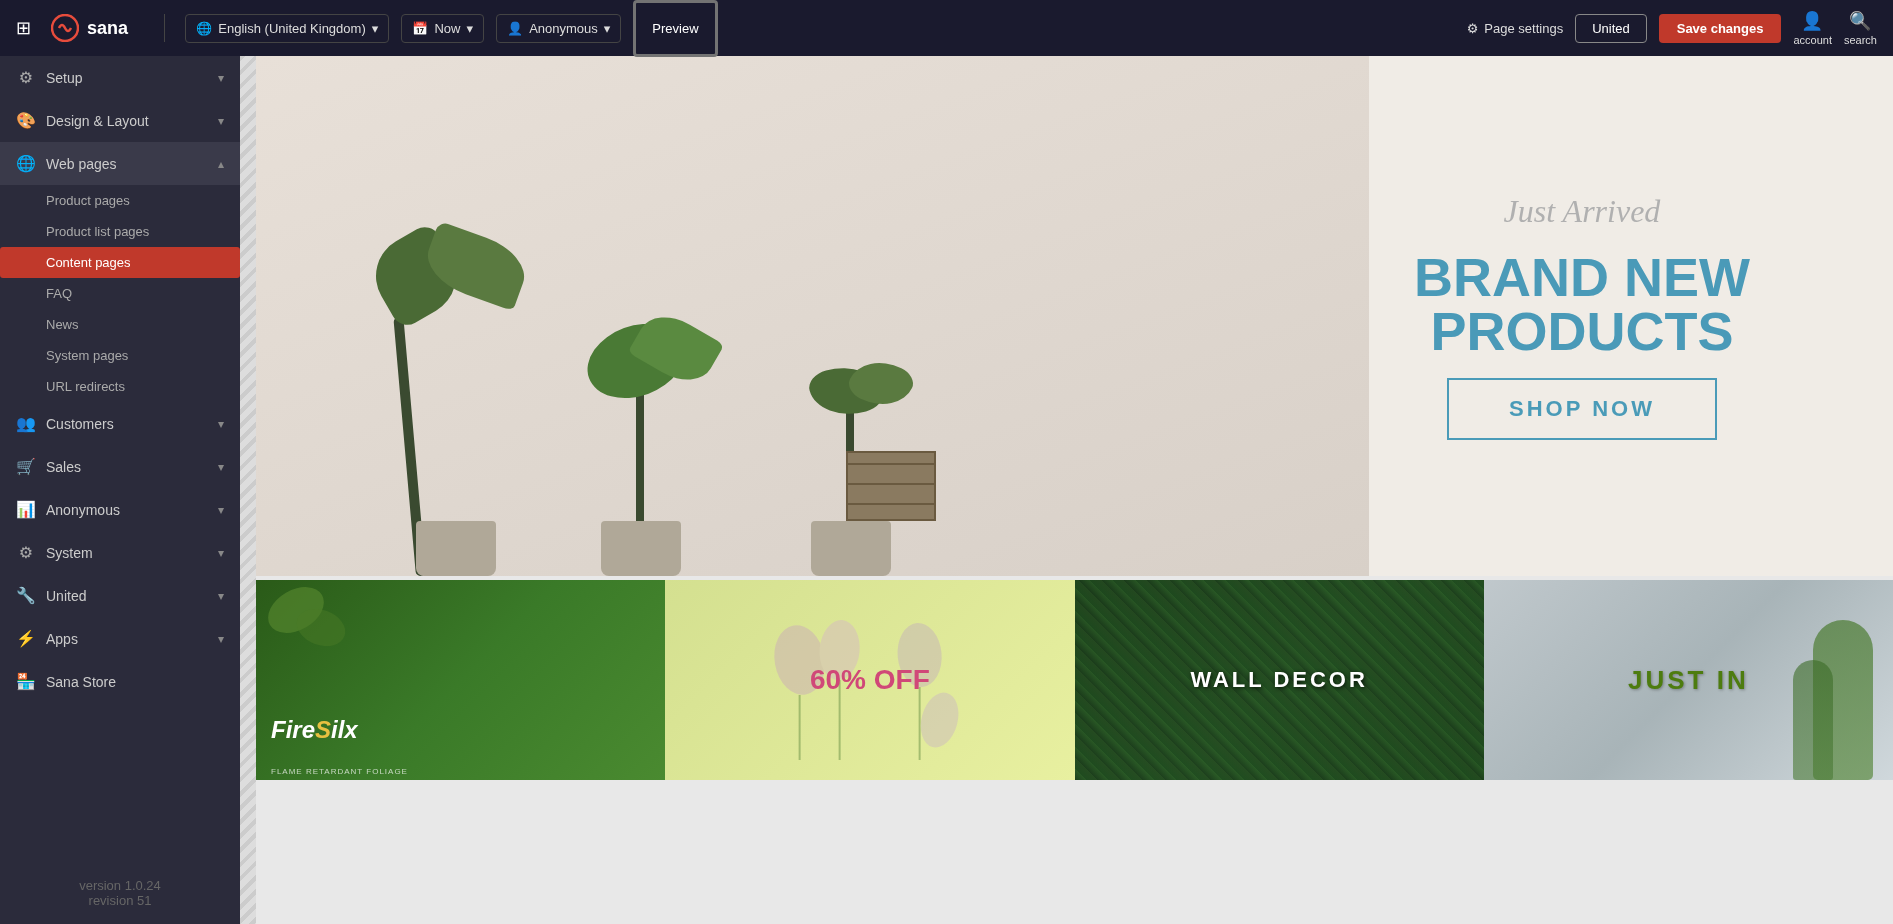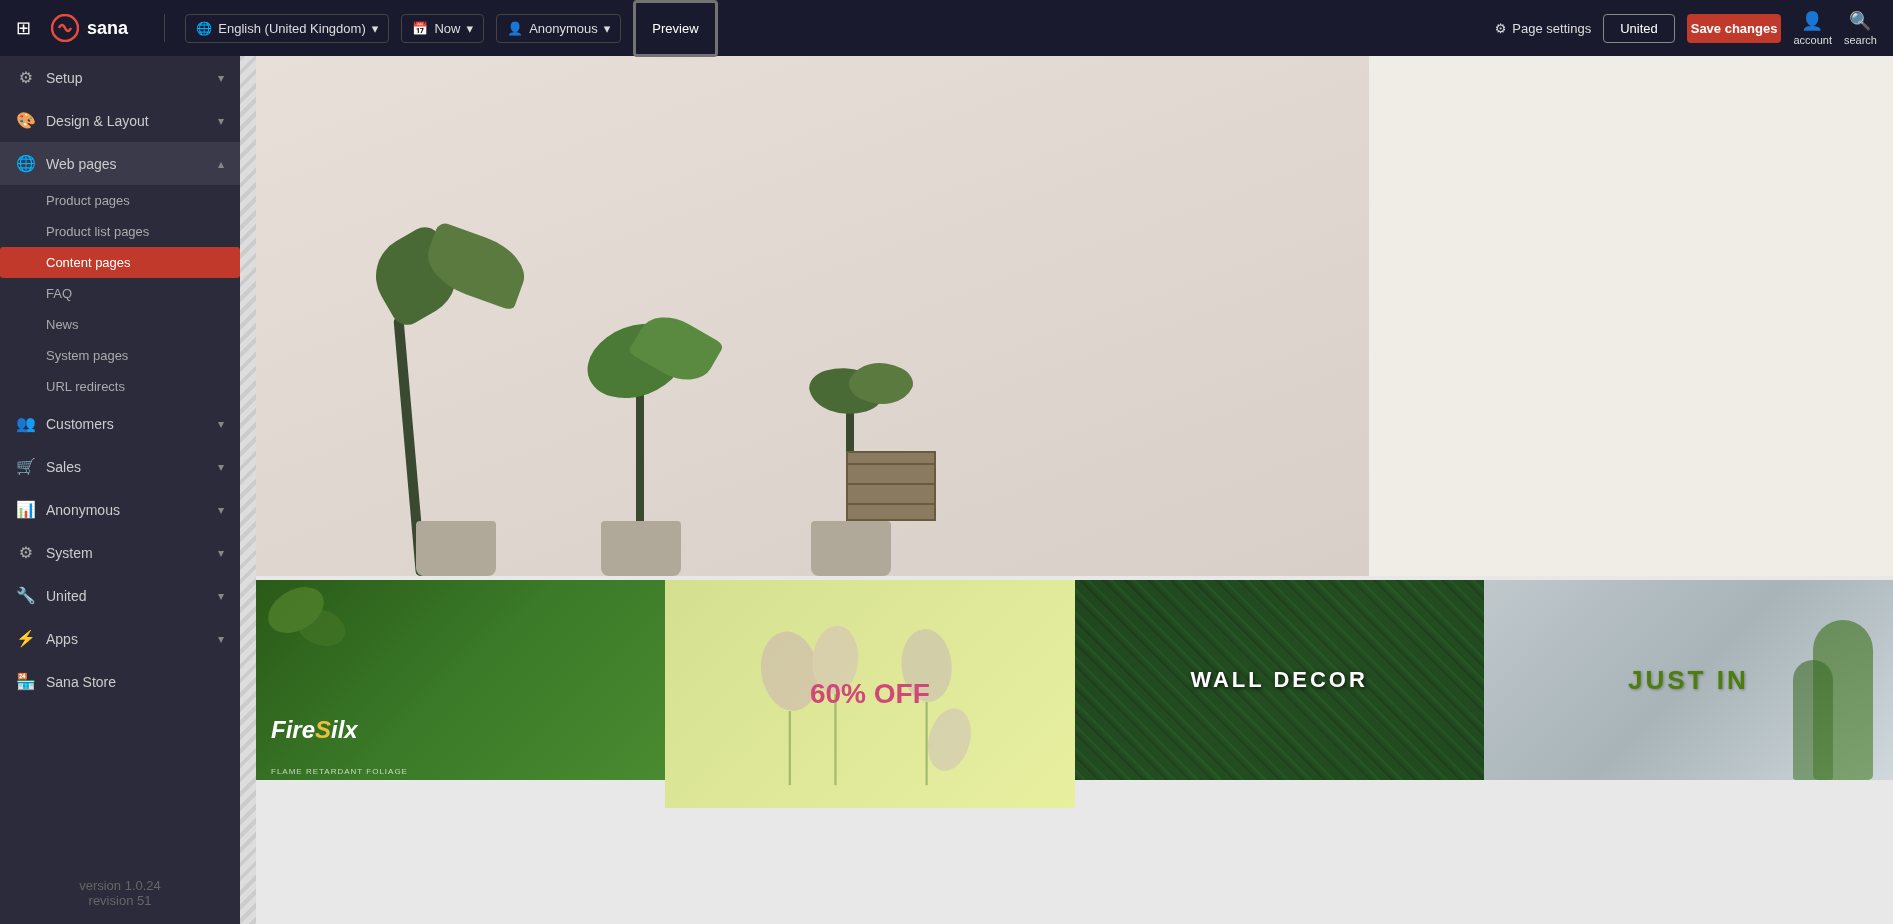--- a/index.html
+++ b/index.html
@@ -66,21 +66,21 @@
     .topbar-cancel-btn {
       padding: 6px 16px;
       border: 1px solid #888;
       border-radius: 4px;
       background: transparent;
       color: #fff;
       font-size: 13px;
       cursor: pointer;
     }
     .topbar-save-btn {
-      padding: 7px 4px;
+      padding: 7px 18px;
       border: none;
       border-radius: 4px;
       background: #c0392b;
       color: #fff;
       font-size: 13px;
       font-weight: 600;
       cursor: pointer;
     }
     .topbar-account {
       display: flex;
@@ -415,35 +415,44 @@
           <div style="position:absolute;bottom:170px;left:595px;width:60px;height:45px;background:#5a7a40;border-radius:70% 30% 70% 30%;transform:rotate(25deg);"></div>
           <div style="position:absolute;bottom:0;left:555px;width:80px;height:55px;background:#b0a898;border-radius:4px 4px 8px 8px;"></div>
 
           <div style="position:absolute;bottom:55px;left:590px;width:90px;height:70px;background:#8a7a60;border:2px solid #6a5a40;">
             <div style="position:absolute;top:10px;left:0;right:0;height:2px;background:#6a5a40;"></div>
             <div style="position:absolute;top:30px;left:0;right:0;height:2px;background:#6a5a40;"></div>
             <div style="position:absolute;top:50px;left:0;right:0;height:2px;background:#6a5a40;"></div>
           </div>
         </div>
 
+        <div class="hero-text-area">
+          <div style="font-family: Georgia, serif; font-size:32px; color:#b0b0b0; font-style:italic;">Just Arrived</div>
+          <div style="font-size:54px; font-weight:900; color:#4a9ab8; line-height:1; text-align:center; text-transform:uppercase;">
+            BRAND NEW<br>PRODUCTS
+          </div>
+          <button class="hero-shop-now">
+            <span>SHOP NOW</span>
+          </button>
+        </div>
       </div>
 
       <div class="product-row">
 
         <div class="product-card" style="flex:1;position:relative;overflow:hidden;height:200px;">
           <div style="width:100%;height:100%;background:linear-gradient(135deg,#2a5a18,#3a7a28,#4a8a30);display:flex;align-items:center;justify-content:center;">
 
             <div style="position:absolute;top:10px;left:10px;width:60px;height:40px;background:#5a8a30;border-radius:50%;opacity:0.6;transform:rotate(-30deg);"></div>
             <div style="position:absolute;top:30px;left:40px;width:50px;height:35px;background:#4a7a25;border-radius:50%;opacity:0.5;transform:rotate(20deg);"></div>
           </div>
           <div style="position:absolute;bottom:36px;left:15px;font-size:24px;font-weight:900;color:#fff;font-style:italic;">Fire<span style="color:#e8c040;">S</span>ilx</div>
           <div style="position:absolute;bottom:4px;left:15px;font-size:8px;color:rgba(255,255,255,0.7);text-transform:uppercase;letter-spacing:1px;">FLAME RETARDANT FOLIAGE</div>
         </div>
 
-        <div class="product-card" style="flex:1;position:relative;overflow:hidden;height:228px;">
+        <div class="product-card" style="flex:1;position:relative;overflow:hidden;height:200px;">
           <div style="width:100%;height:100%;background:linear-gradient(135deg,#d4e090,#e8f0a0);display:flex;align-items:center;justify-content:center;">
 
             <svg width="100%" height="100%" viewBox="0 0 300 200" style="position:absolute;top:0;left:0;opacity:0.4;">
               <ellipse cx="80" cy="80" rx="25" ry="35" fill="#c8a0c0" transform="rotate(-10,80,80)"></ellipse>
               <ellipse cx="120" cy="70" rx="20" ry="30" fill="#d4b0cc" transform="rotate(5,120,70)"></ellipse>
               <ellipse cx="200" cy="75" rx="22" ry="32" fill="#c0a8c0" transform="rotate(-5,200,75)"></ellipse>
               <line x1="80" y1="115" x2="80" y2="180" stroke="#4a7a30" stroke-width="2"></line>
               <line x1="120" y1="100" x2="120" y2="180" stroke="#4a7a30" stroke-width="2"></line>
               <line x1="200" y1="107" x2="200" y2="180" stroke="#4a7a30" stroke-width="2"></line>
               <ellipse cx="220" cy="140" rx="18" ry="28" fill="#c8b0c8" transform="rotate(15,220,140)"></ellipse>

